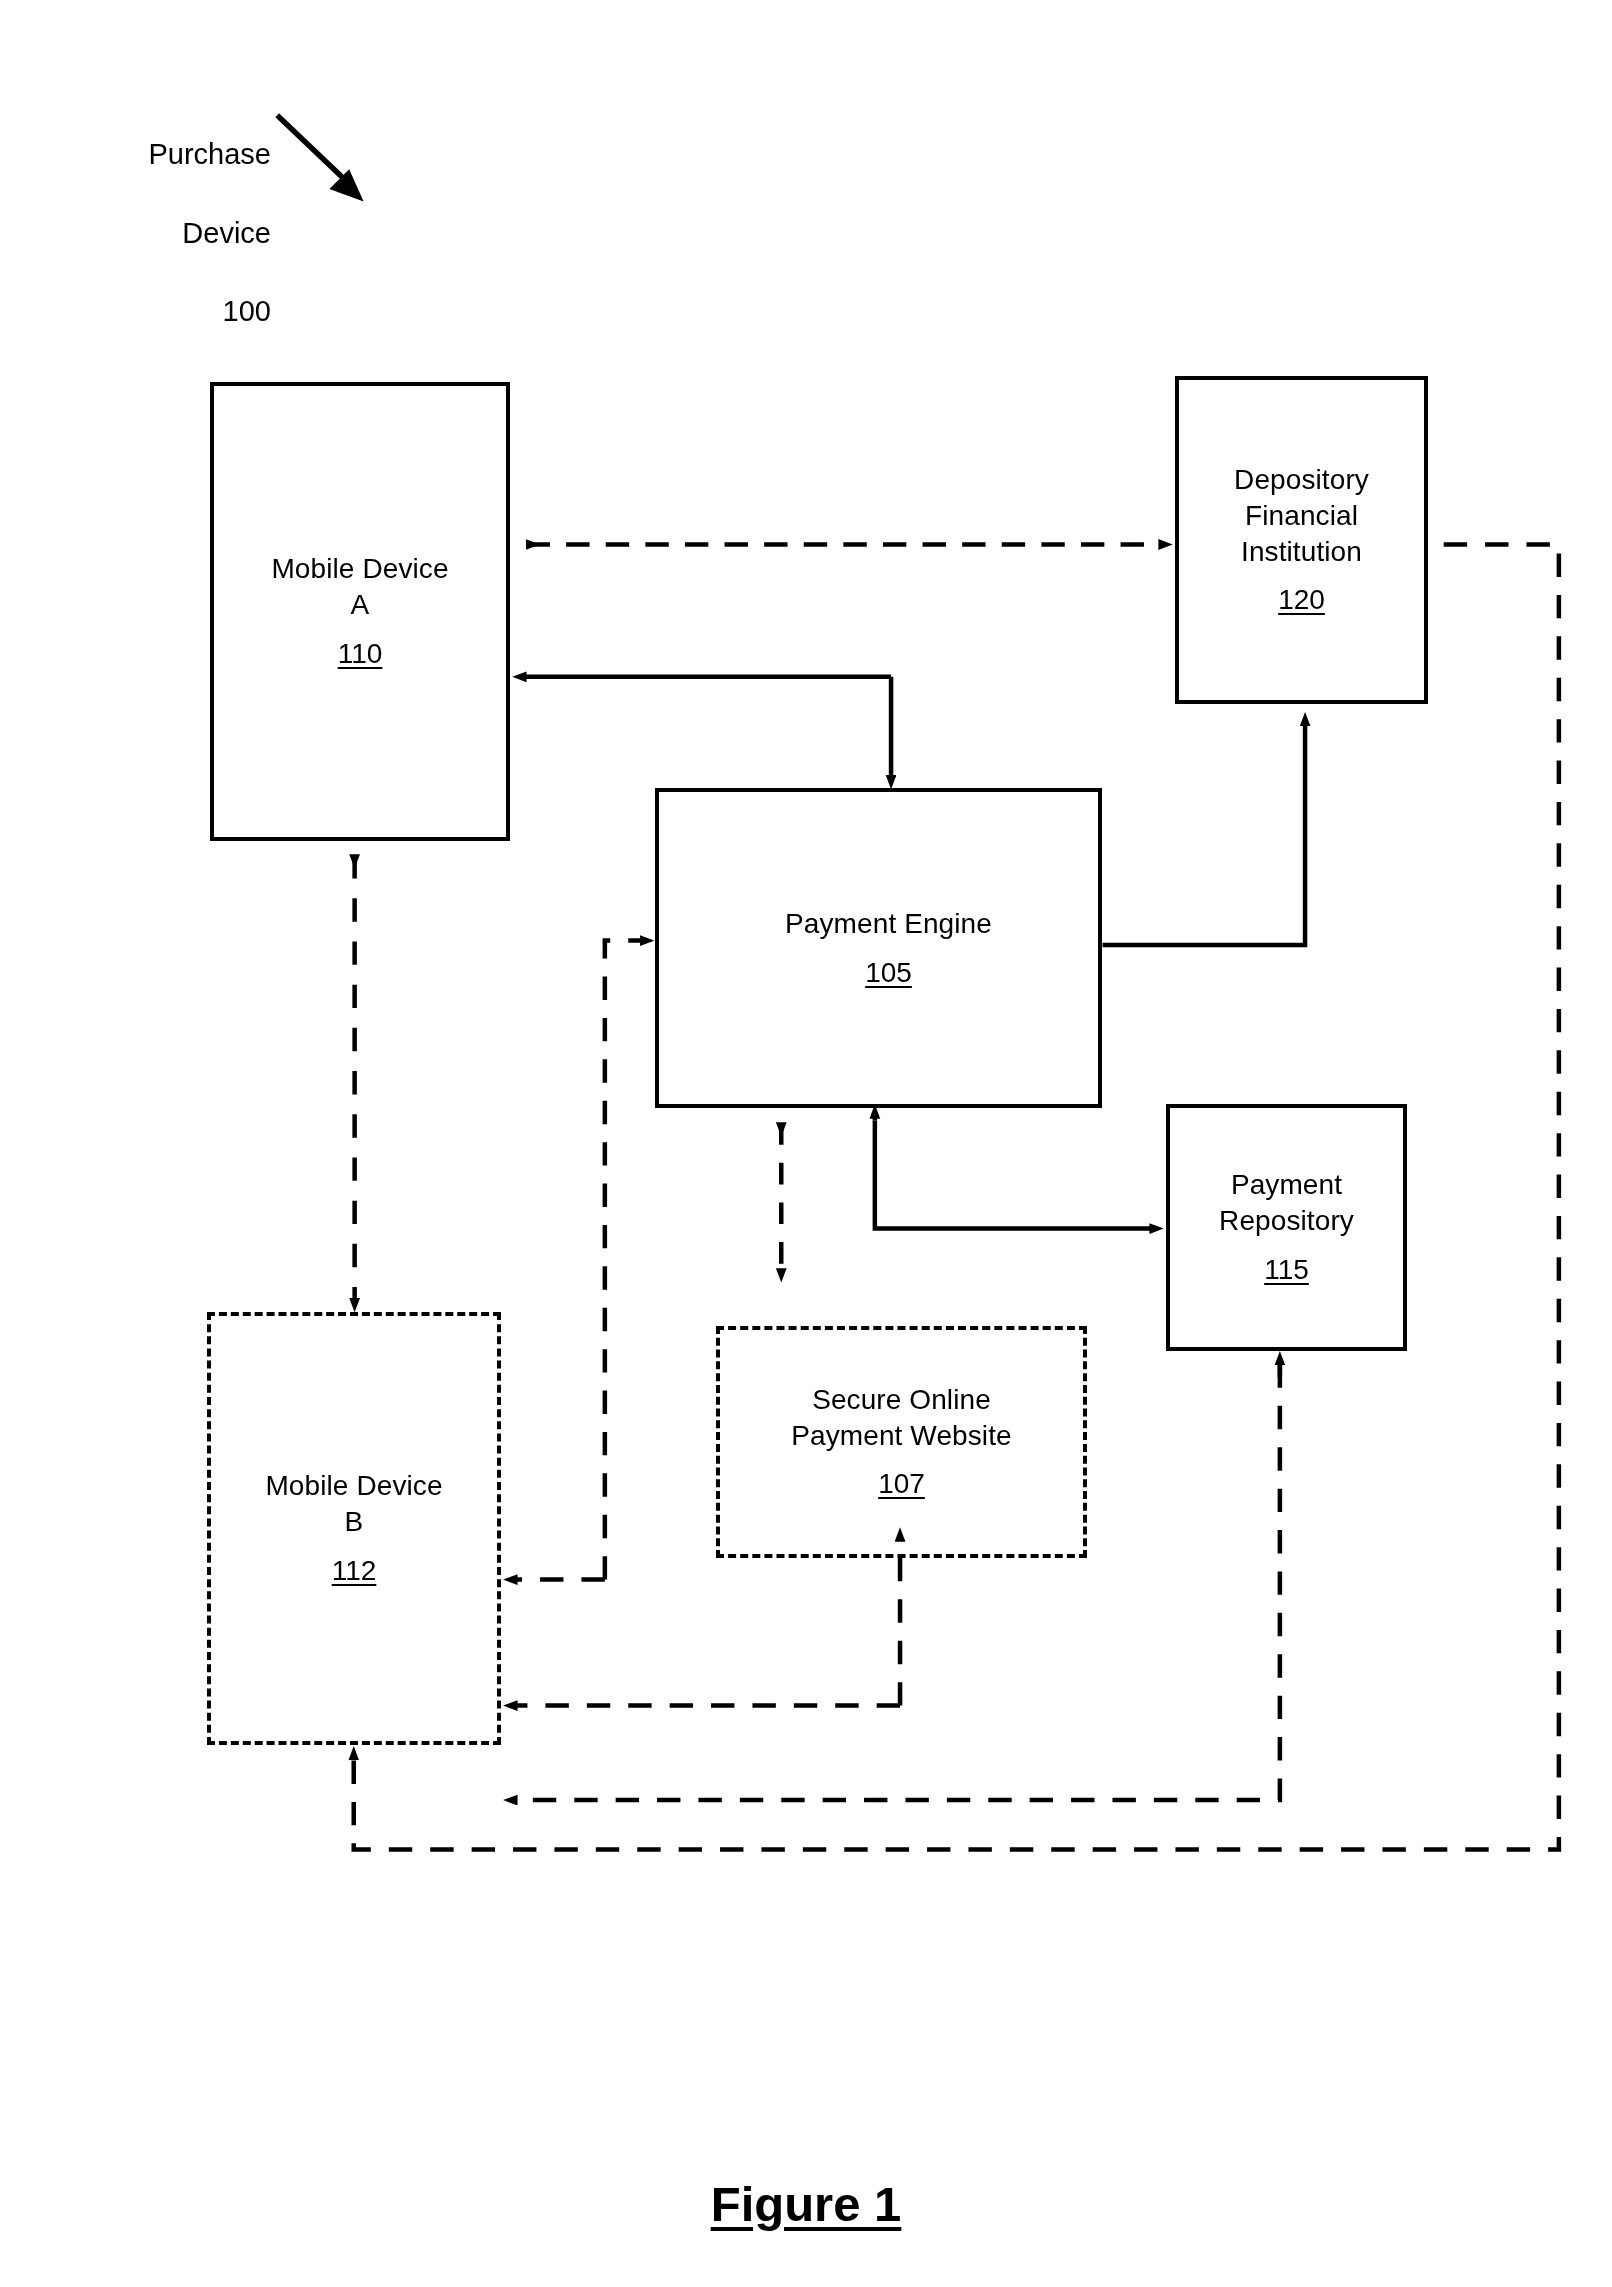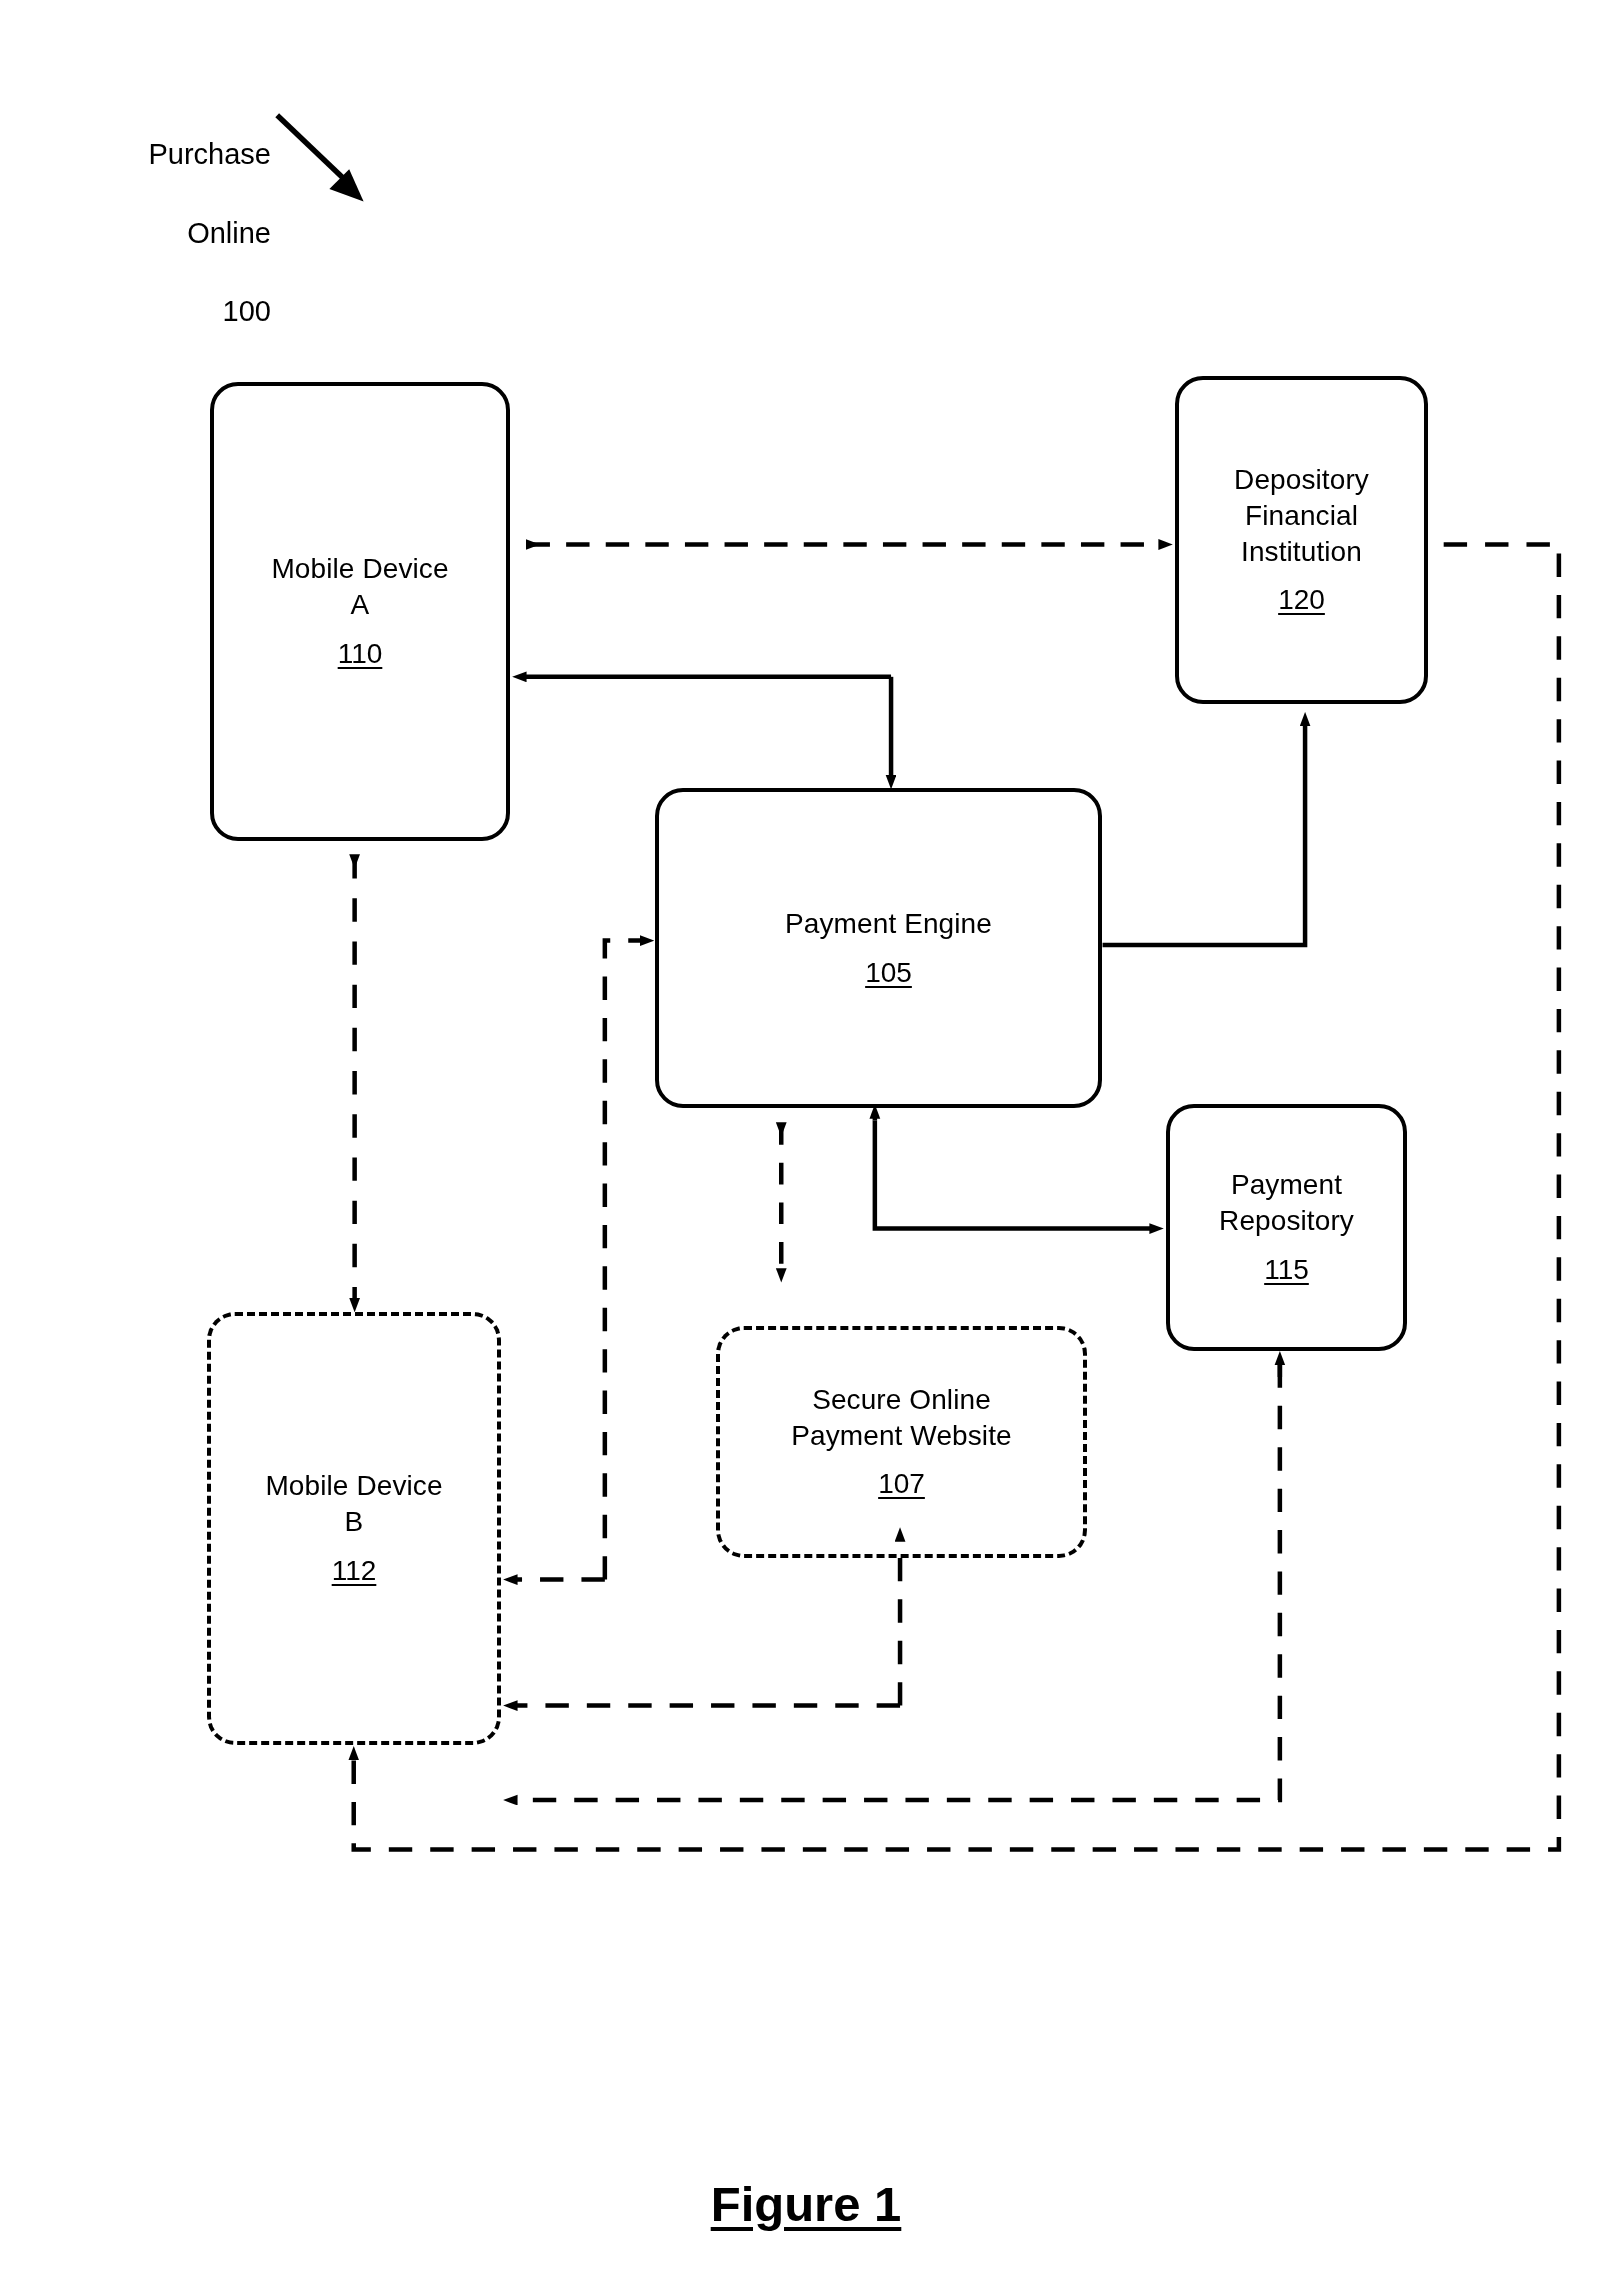--- a/index.html
+++ b/index.html
@@ -31,21 +31,20 @@
   .node {
     position: absolute;
     box-sizing: border-box;
     display: flex;
     flex-direction: column;
     align-items: center;
     justify-content: center;
     text-align: center;
     background: #ffffff;
     line-height: 1.28;
-    border-radius: 28px;
   }
   .node.solid { border: 4.5px solid #000; }
   .node.dashed {
     border: 4.5px dashed #000;
     background: transparent;
   }
   .node .ln {
     display: block;
     font-size: 28px;
     letter-spacing: 0.1px;
@@ -163,21 +162,21 @@
        big loop down --&gt; Mobile Device B bottom --&gt;
       <g>
         <path d="M1604,605 L1732,605 L1732,2055 L393,2055 L393,1955" stroke-dasharray="26 20" marker-end="url(#ah-r)"></path>
       </g>
 
     </g>
   </svg>
 
   <div id="callout">
     <span class="ln">Purchase</span>
-    <span class="ln">Online</span>
+    <span class="ln">Device</span>
     <span class="ln">100</span>
   </div>
   <svg style="position:absolute; left:270px; top:108px;" width="108" height="99" viewBox="0 0 120 110" xmlns="http://www.w3.org/2000/svg">
     <line x1="8" y1="8" x2="92" y2="88" stroke="#000" stroke-width="6"></line>
     <path d="M104,104 L66,90 L88,68 z" fill="#000"></path>
   </svg>
 
   <div class="node solid" id="node-mobile-a">
     <span class="ln">Mobile Device</span>
     <span class="ln">A</span>

